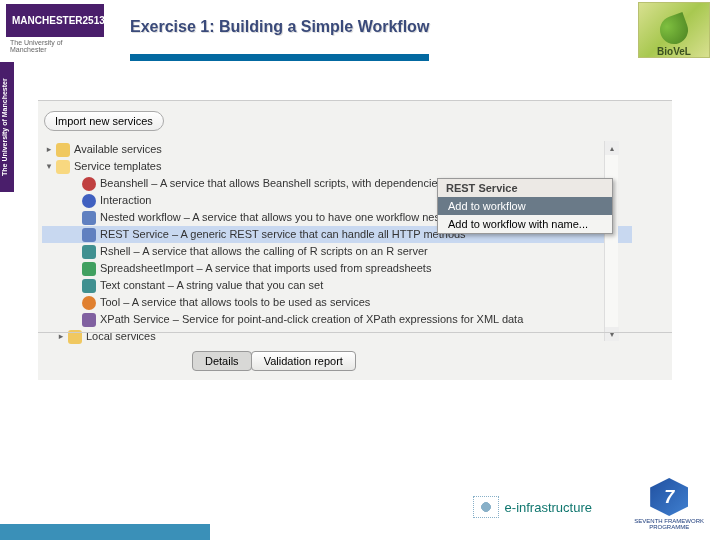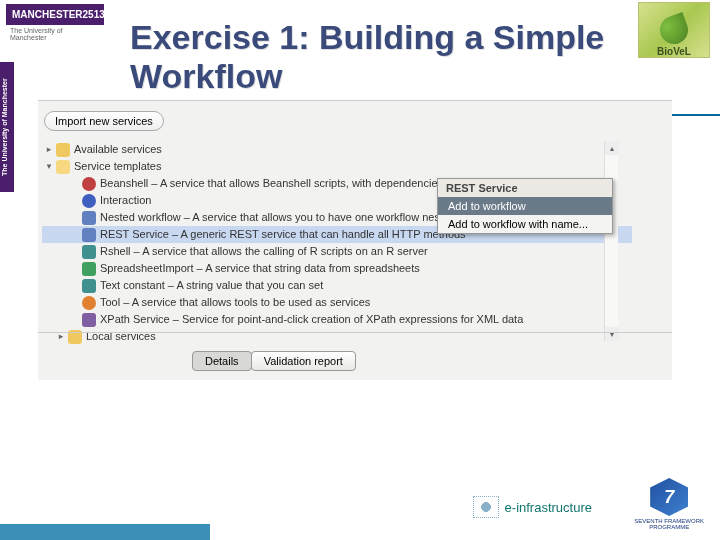--- a/index.html
+++ b/index.html
@@ -10,21 +10,21 @@
     position: relative;
     overflow: hidden;
   }
   .header { position: relative; height: 70px; }
   .manchester-logo {
     position: absolute; left: 6px; top: 4px;
     width: 98px;
   }
   .manchester-badge {
     background: #4a1e6b; color: #fff; font-size: 10px;
-    padding: 5px 6px; font-weight: bold;
+    padding: 11px 6px; font-weight: bold;
     display: flex; justify-content: space-between;
   }
   .manchester-sub { font-size: 7px; color: #666; padding: 2px 4px; }
   .vertical-text {
     position: absolute; left: 0; top: 62px;
     width: 14px; height: 130px;
     background: #4a1e6b;
     color: #fff; font-size: 7px;
     writing-mode: vertical-rl; transform: rotate(180deg);
     text-align: center; padding: 4px 1px;
@@ -40,24 +40,24 @@
   }
   .biovel-leaf {
     width: 28px; height: 28px;
     background: radial-gradient(circle at 30% 30%, #7fc040, #4a8020);
     border-radius: 50% 0 50% 50%;
     transform: rotate(-20deg);
     margin-bottom: 2px;
   }
   .page-title {
     position: absolute; left: 130px; top: 18px;
-    font-size: 34px; font-weight: bold;
+    font-size: 16px; font-weight: bold;
     color: #3a4a7a;
     text-shadow: 1px 1px 0 #ddd;
-    border-bottom: 2px solid #0369a1;
+    border-bottom: 7px solid #0369a1;
     padding-bottom: 18px;
   }
   .app-panel {
     position: absolute; left: 38px; top: 100px;
     width: 634px; height: 280px;
     background: #f2f2f0;
     border-top: 1px solid #ccc;
   }
   .import-btn {
     position: absolute; left: 6px; top: 10px;
@@ -228,21 +228,21 @@
     <div class="tree-row indent2 selected">
       <span class="ico ico-gear"></span>
       <span>REST Service – A generic REST service that can handle all HTTP methods</span>
     </div>
     <div class="tree-row indent2">
       <span class="ico ico-teal"></span>
       <span>Rshell – A service that allows the calling of R scripts on an R server</span>
     </div>
     <div class="tree-row indent2">
       <span class="ico ico-green"></span>
-      <span>SpreadsheetImport – A service that string data from spreadsheets</span>
+      <span>SpreadsheetImport – A service that imports used from spreadsheets</span>
     </div>
     <div class="tree-row indent2">
       <span class="ico ico-teal"></span>
       <span>Text constant – A string value that you can set</span>
     </div>
     <div class="tree-row indent2">
       <span class="ico ico-orange"></span>
       <span>Tool – A service that allows tools to be used as services</span>
     </div>
     <div class="tree-row indent2">

